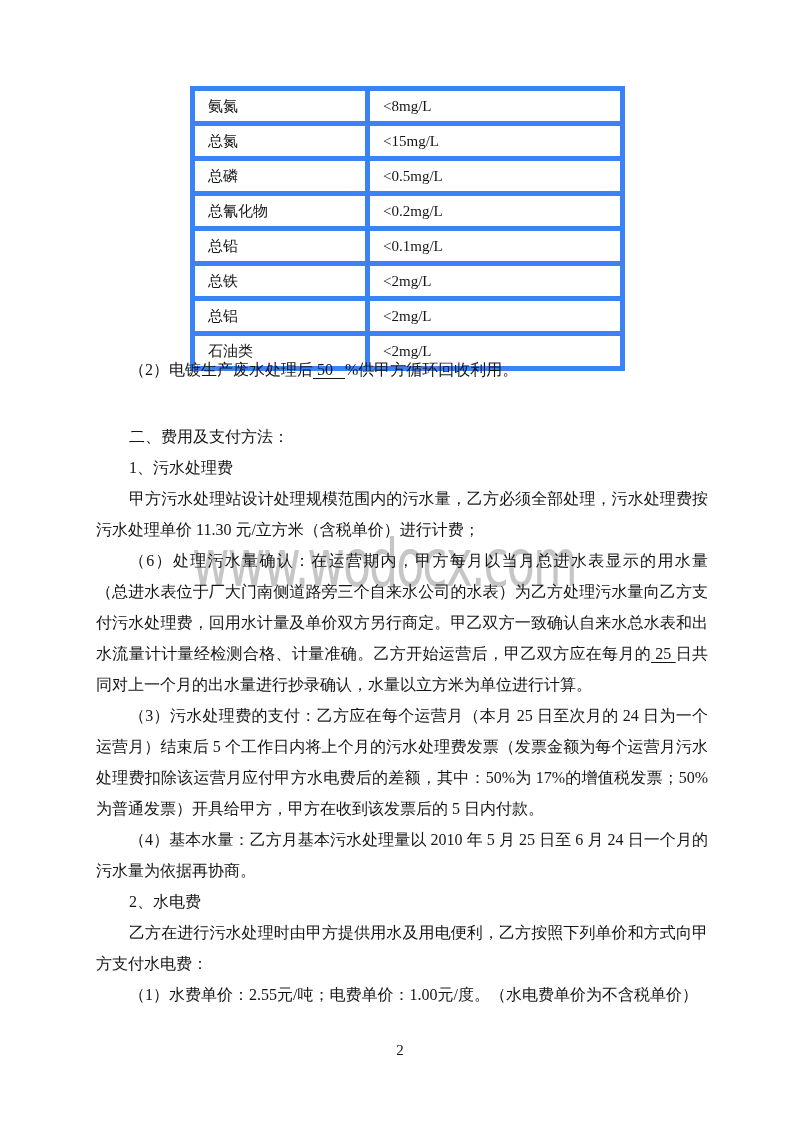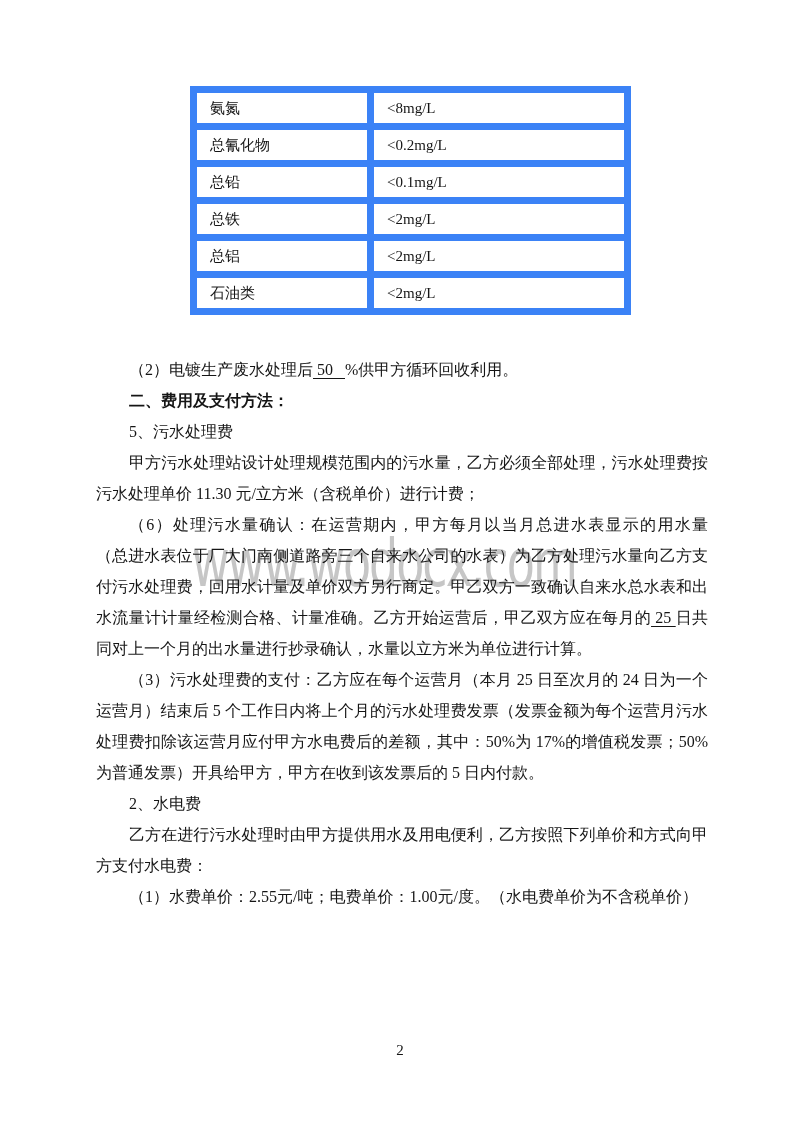--- a/index.html
+++ b/index.html
@@ -28,40 +28,40 @@
   }
   table.limits {
     position: absolute;
     left: 190px;
     top: 86px;
     z-index: 1;
     border-collapse: collapse;
     background: transparent;
   }
   table.limits td {
-    border: 7px solid #3b82f6;
+    border: 5px solid #3b82f6;
     height: 30px;
     font-size: 15px;
     padding: 0 0 0 13px;
     vertical-align: middle;
   }
   table.limits td.param { width: 157px; }
   table.limits td.limit { width: 237px; }
   .docbody {
     position: absolute;
     left: 96px;
     top: 354px;
     width: 612px;
     z-index: 1;
     font-size: 16px;
     line-height: 31px;
     text-align: justify;
   }
   .docbody p { margin: 0; padding: 0; text-indent: 33px; }
-  .docbody p.heading { font-weight: bold; }
+  .docbody p.heading { font-weight: normal; margin-top: 36px; }
   .uline { text-decoration: underline; text-underline-offset: 3px; }
   .pagenum {
     position: absolute;
     left: 0;
     right: 0;
     top: 1042px;
     z-index: 1;
     text-align: center;
     font-size: 15px;
   }
@@ -71,20 +71,28 @@
 
 <div class="page">
 
   <div class="watermark">www.wodocx.com</div>
 
   <table class="limits">
     <tbody id="limits-body">
         <tr>
           <td class="param">氨氮</td>
           <td class="limit">&lt;8mg/L</td>
+        </tr>
+        <tr>
+          <td class="param">总氮</td>
+          <td class="limit">&lt;15mg/L</td>
+        </tr>
+        <tr>
+          <td class="param">总磷</td>
+          <td class="limit">&lt;0.5mg/L</td>
         </tr>
         <tr>
           <td class="param">总氰化物</td>
           <td class="limit">&lt;0.2mg/L</td>
         </tr>
         <tr>
           <td class="param">总铅</td>
           <td class="limit">&lt;0.1mg/L</td>
         </tr>
         <tr>
@@ -98,24 +106,25 @@
         <tr>
           <td class="param">石油类</td>
           <td class="limit">&lt;2mg/L</td>
         </tr>
       </tbody>
   </table>
 
   <div class="docbody" id="doc-body">
       <p class=""><span>（2）电镀生产废水处理后</span><span class="uline">&nbsp;50&nbsp;&nbsp;&nbsp;</span><span>%供甲方循环回收利用。</span></p>
       <p class="heading"><span>二、费用及支付方法：</span></p>
-      <p class=""><span>5、污水处理费</span></p>
+      <p class=""><span>1、污水处理费</span></p>
       <p class=""><span>甲方污水处理站设计处理规模范围内的污水量，乙方必须全部处理，污水处理费按污水处理单价 11.30 元/立方米（含税单价）进行计费；</span></p>
       <p class=""><span>（6）处理污水量确认：在运营期内，甲方每月以当月总进水表显示的用水量　（总进水表位于厂大门南侧道路旁三个自来水公司的水表）为乙方处理污水量向乙方支付污水处理费，回用水计量及单价双方另行商定。甲乙双方一致确认自来水总水表和出水流量计计量经检测合格、计量准确。乙方开始运营后，甲乙双方应在每月的</span><span class="uline">&nbsp;25&nbsp;</span><span>日共同对上一个月的出水量进行抄录确认，水量以立方米为单位进行计算。</span></p>
       <p class=""><span>（3）污水处理费的支付：乙方应在每个运营月（本月 25 日至次月的 24 日为一个运营月）结束后 5 个工作日内将上个月的污水处理费发票（发票金额为每个运营月污水处理费扣除该运营月应付甲方水电费后的差额，其中：50%为 17%的增值税发票；50%为普通发票）开具给甲方，甲方在收到该发票后的 5 日内付款。</span></p>
+      <p class=""><span>（4）基本水量：乙方月基本污水处理量以 2010 年 5 月 25 日至 6 月 24 日一个月的污水量为依据再协商。</span></p>
       <p class=""><span>2、水电费</span></p>
       <p class=""><span>乙方在进行污水处理时由甲方提供用水及用电便利，乙方按照下列单价和方式向甲方支付水电费：</span></p>
       <p class=""><span>（1）水费单价：2.55元/吨；电费单价：1.00元/度。（水电费单价为不含税单价）</span></p>
     </div>
 
   <div class="pagenum">2</div>
 
 </div>
 
 </body></html>

